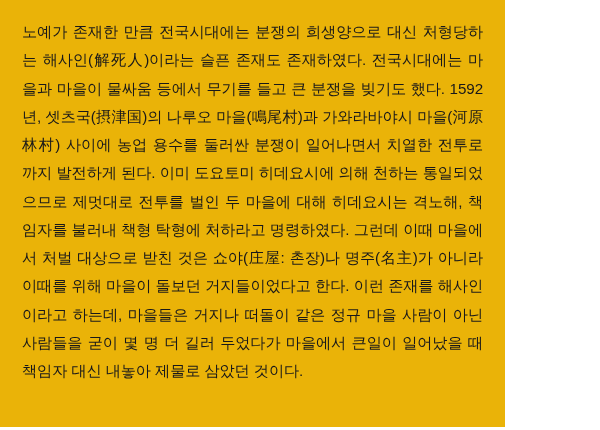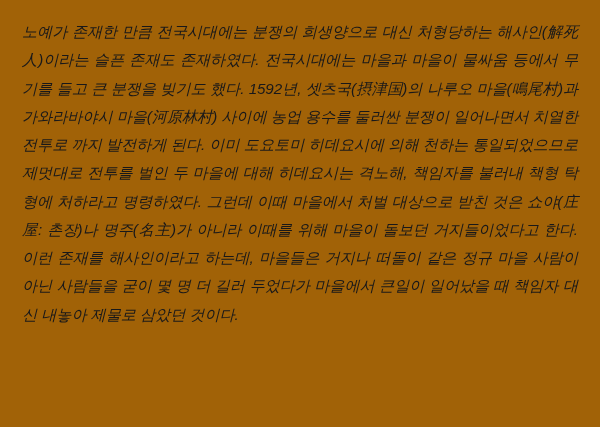--- a/index.html
+++ b/index.html
@@ -7,26 +7,25 @@
     padding: 0;
   }
   body {
     width: 600px;
     height: 430px;
     background: #ffffff;
     font-family: "Liberation Sans", sans-serif;
     overflow: hidden;
   }
   .page {
-    width: 600px;
+    width: 505px;
     height: 430px;
     box-sizing: border-box;
-    background: #a16207;
+    background: #eab308;
     position: relative;
-    font-style: italic;
   }
   .text-body {
     box-sizing: border-box;
     padding: 18px 22px 0 22px;
     font-size: 15.2px;
     line-height: 1.86;
     color: #18181a;
     letter-spacing: -0.1px;
     text-align: justify;
     text-justify: inter-character;

